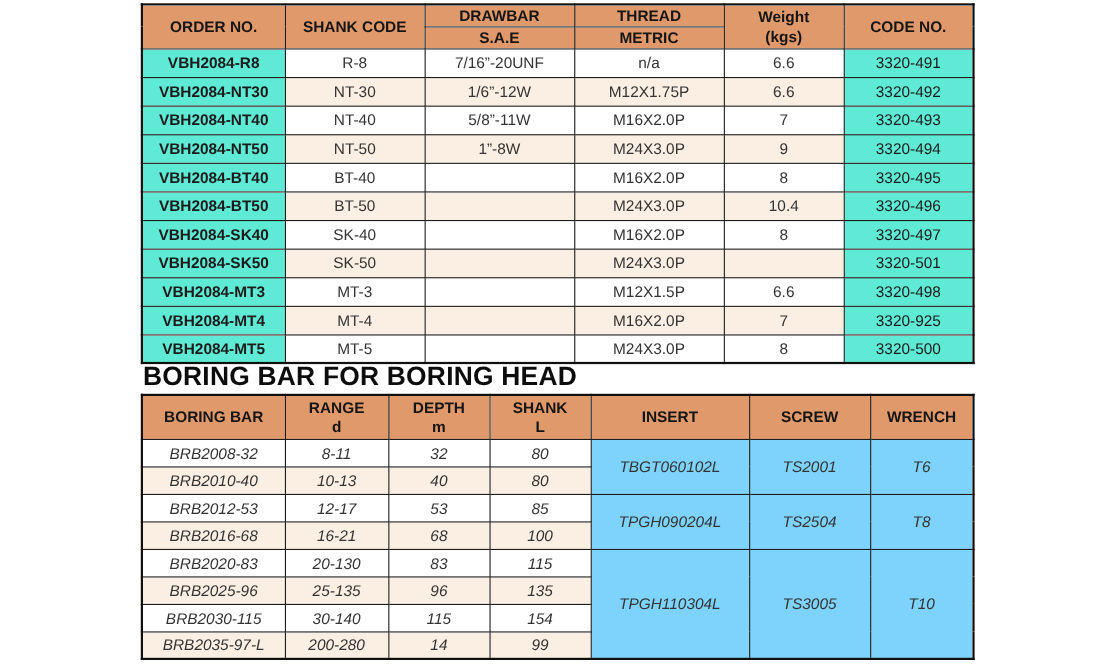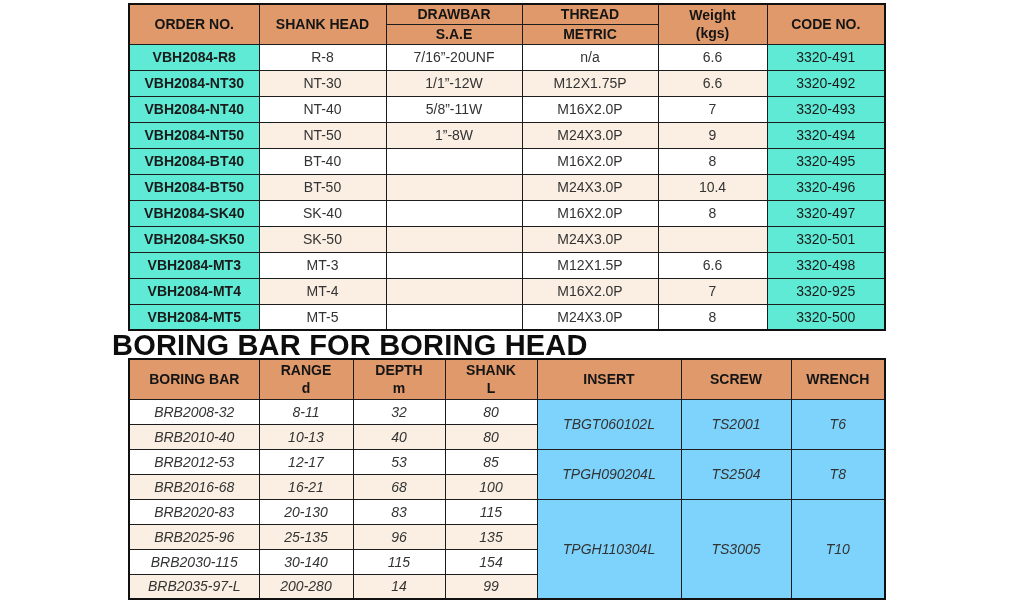--- a/index.html
+++ b/index.html
@@ -50,25 +50,25 @@
   
   .t1 tbody tr:nth-child(even) td.alt { background: #FAEFE2; }
   .t2 tbody tr:nth-child(even) td.alt { background: #FAEFE2; }
 
   .t2 td.merged { background: #7dd3fc; }
 
   .two-line div { line-height: 18px; }
 
   .section-title {
     position: absolute;
-    left: 112px;
+    left: 130px;
     top: 329px;
     width: 600px;
     height: 28px;
-    font-size: 29px;
+    font-size: 24px;
     font-weight: bold;
     color: #0d0d0d;
     letter-spacing: 0.2px;
     white-space: nowrap;
   }
 </style>
 </head>
 <body>
 
 <div class="sheet">
@@ -78,21 +78,21 @@
       <col style="width:130px">
         <col style="width:127px">
         <col style="width:136px">
       <col style="width:136px">
         <col style="width:109px">
         <col style="width:118px">
     </colgroup>
     <thead>
       <tr>
         <th rowspan="2">ORDER NO.</th>
-        <th rowspan="2">SHANK HEAD</th>
+        <th rowspan="2">SHANK CODE</th>
         <th>DRAWBAR</th>
         <th>THREAD</th>
         <th rowspan="2" class="two-line">
           <div>Weight</div>
           <div>(kgs)</div>
         </th>
         <th rowspan="2">CODE NO.</th>
       </tr>
       <tr>
         <th>S.A.E</th>
@@ -104,21 +104,21 @@
         <td class="peach bold">VBH2084-R8</td>
         <td class="alt">R-8</td>
         <td class="alt">7/16”-20UNF</td>
         <td class="alt">n/a</td>
         <td class="alt">6.6</td>
         <td class="peach">3320-491</td>
       </tr>
       <tr>
         <td class="peach bold">VBH2084-NT30</td>
         <td class="alt">NT-30</td>
-        <td class="alt">1/1”-12W</td>
+        <td class="alt">1/6”-12W</td>
         <td class="alt">M12X1.75P</td>
         <td class="alt">6.6</td>
         <td class="peach">3320-492</td>
       </tr>
       <tr>
         <td class="peach bold">VBH2084-NT40</td>
         <td class="alt">NT-40</td>
         <td class="alt">5/8”-11W</td>
         <td class="alt">M16X2.0P</td>
         <td class="alt">7</td>

